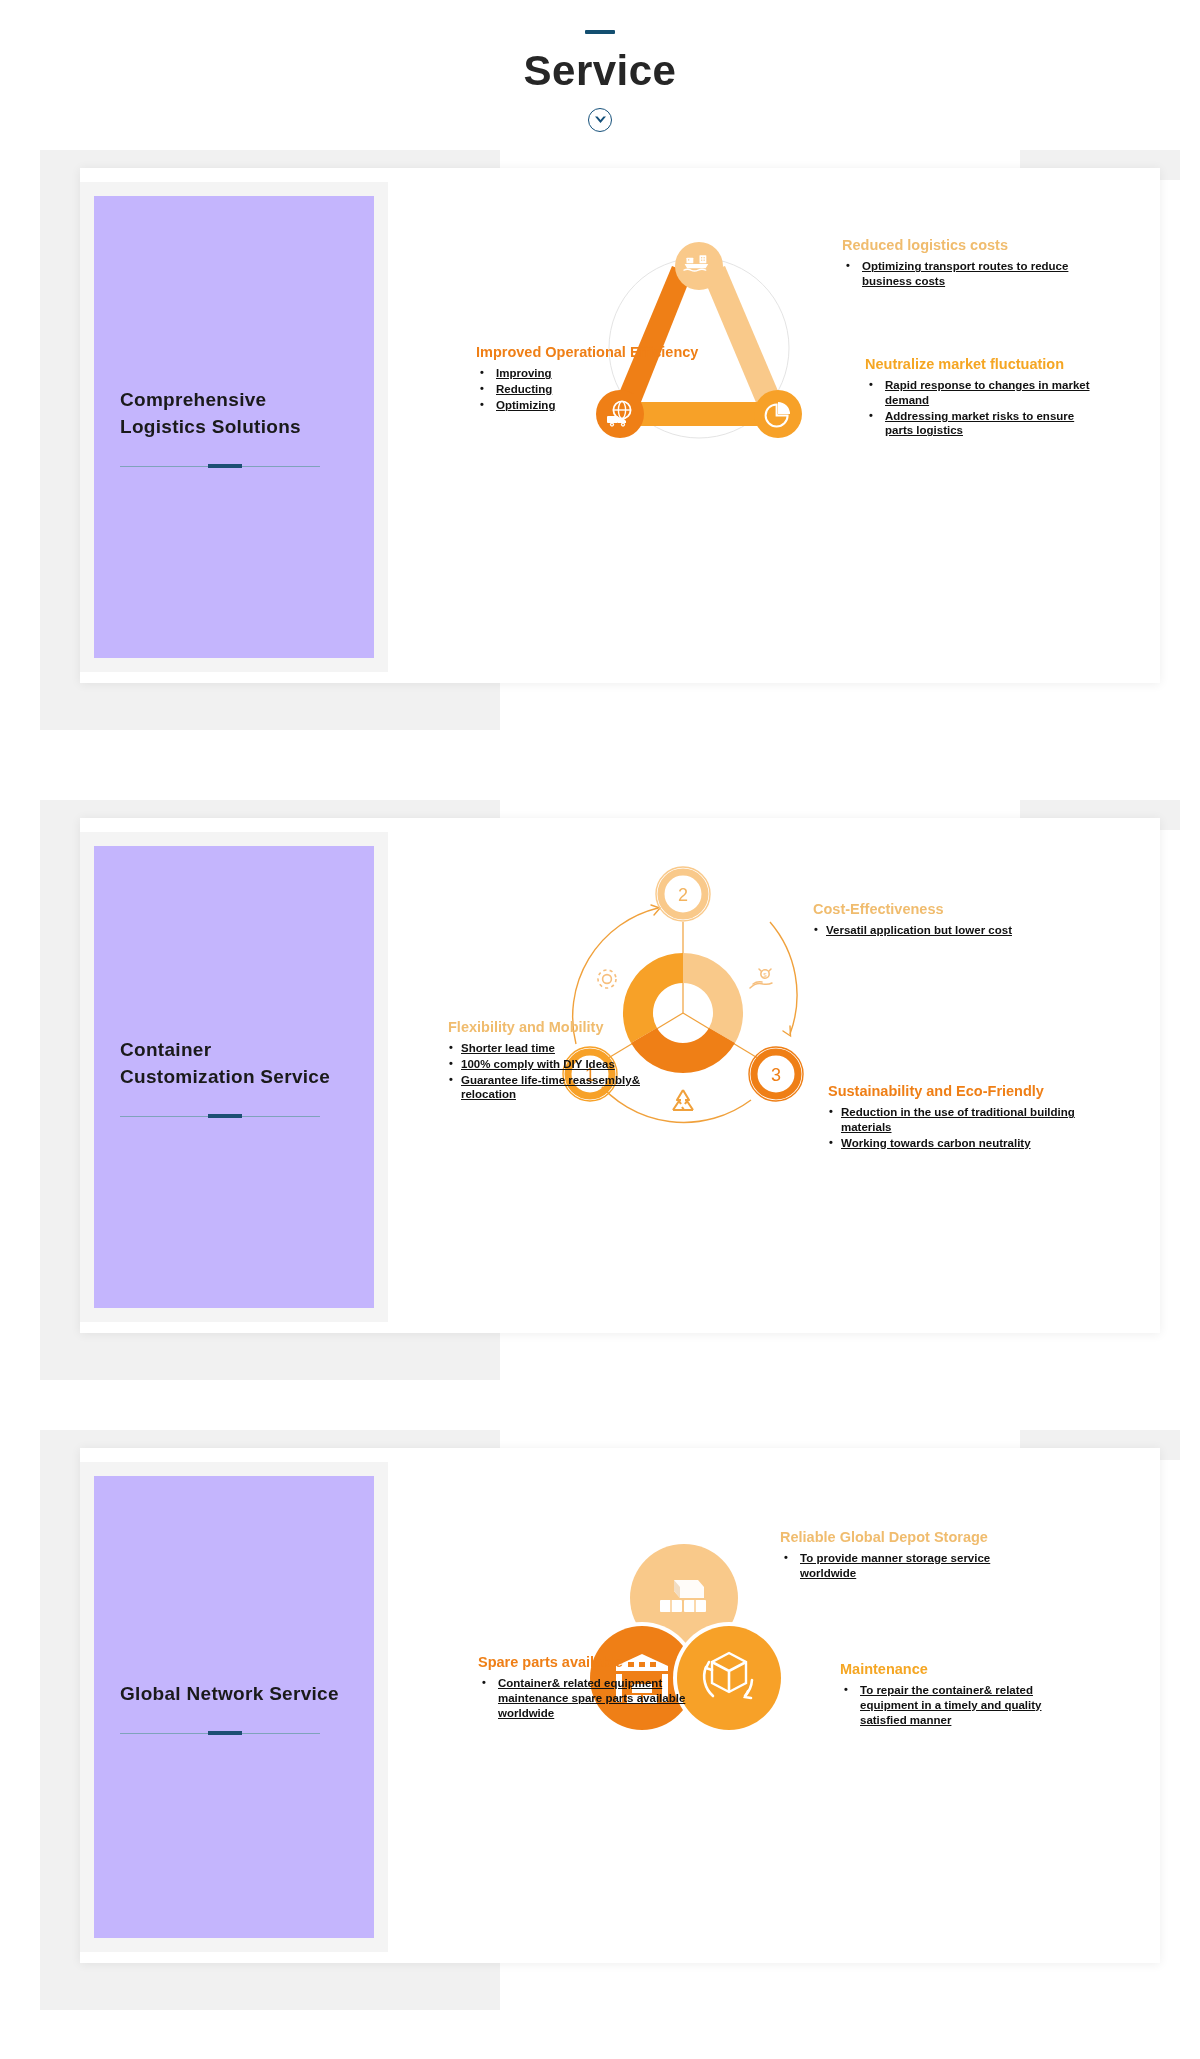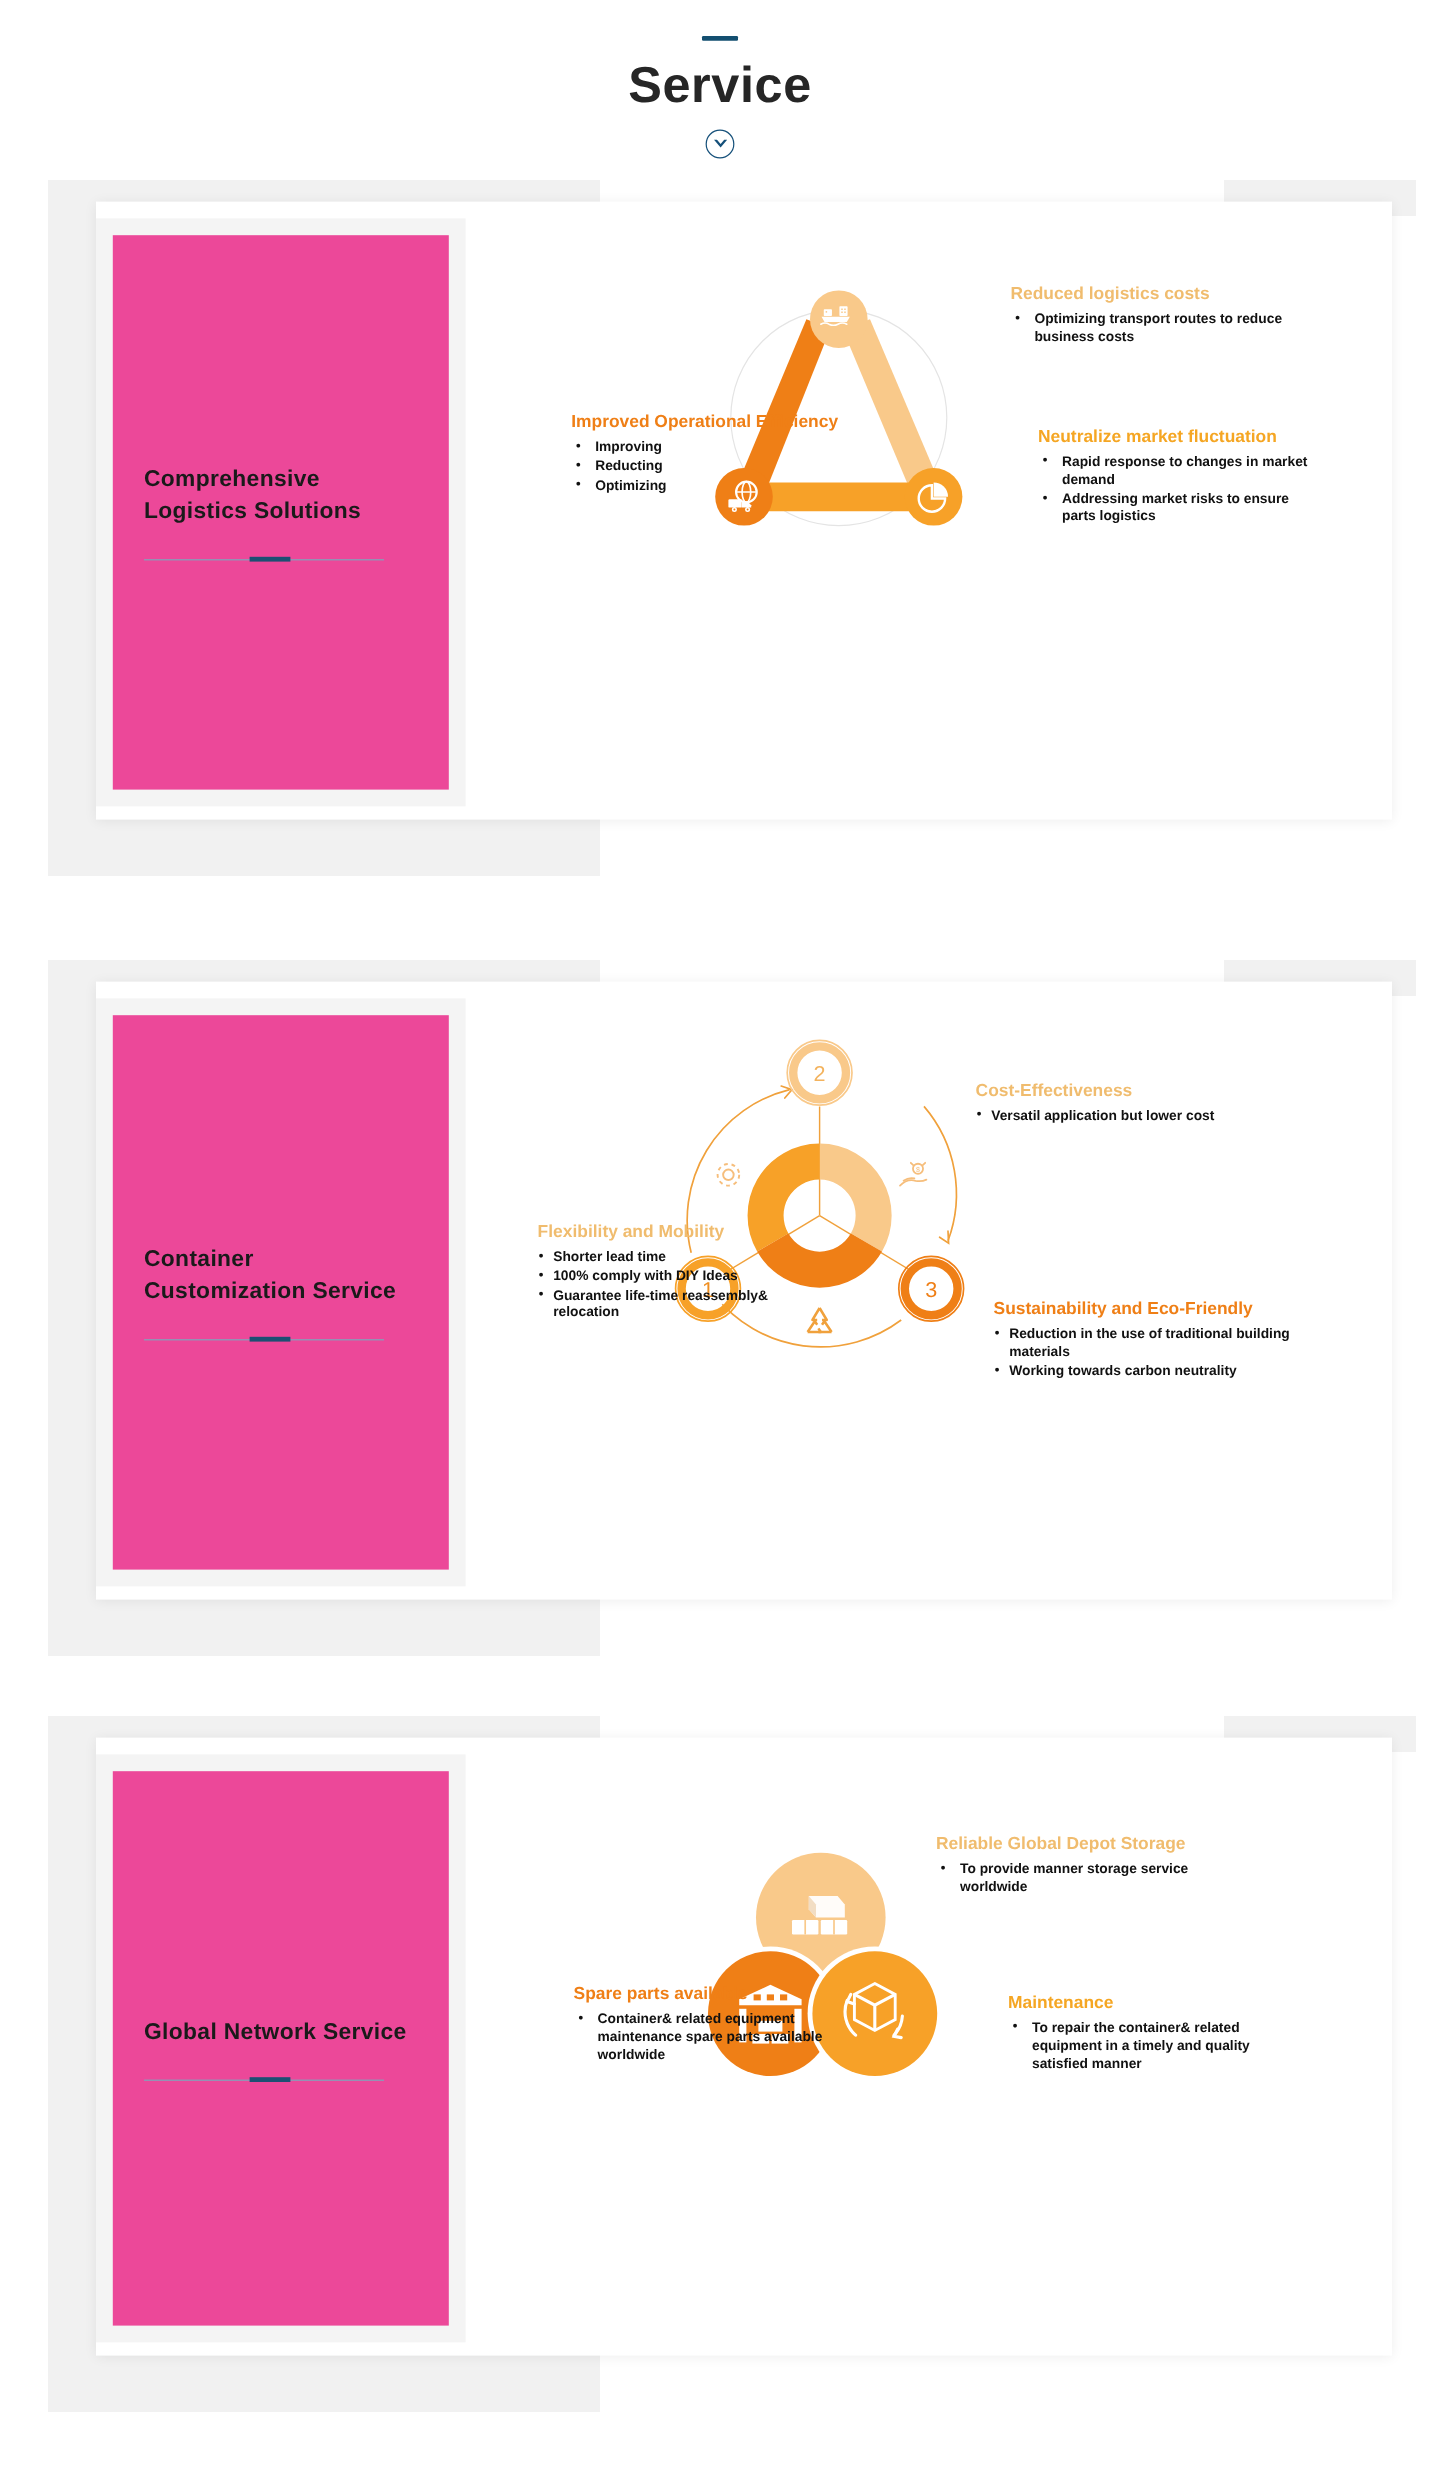--- a/index.html
+++ b/index.html
@@ -53,21 +53,21 @@
     width: 1080px; height: 515px; background: #ffffff;
     box-shadow: 0 1px 10px rgba(0,0,0,0.07);
   }
   
   .frame-outer {
     position: absolute; left: 0px; top: 14px;
     width: 308px; height: 490px; background: #f4f4f4;
     padding: 14px;
   }
   .frame-inner {
-    width: 100%; height: 100%; background: #ec4899;
+    width: 100%; height: 100%; background: #c4b5fd;
     display: flex; flex-direction: column; justify-content: center;
     padding: 0 26px;
   }
   .card-title {
     font-size: 19px; font-weight: bold; color: #1a1a1a;
     line-height: 1.38; letter-spacing: 0.3px;
   }
   .title-rule {
     position: relative; margin-top: 26px;
     width: 200px; height: 1px; background: #7fa3bb;
@@ -83,20 +83,21 @@
   .callout { position: absolute; }
   .callout h4 {
     font-size: 14.5px; font-weight: bold; line-height: 1.25;
     margin-bottom: 5px; white-space: nowrap;
   }
   .callout ul { list-style: none; }
   .callout li {
     font-size: 11.5px; font-weight: bold; color: #111111;
     line-height: 1.28; padding-left: 13px; position: relative;
     margin-bottom: 1px;
+    text-decoration: underline;
   }
   .callout li::before {
     content: "\2022"; position: absolute; left: 1px; top: -1px;
     font-size: 11px; color: #111;
   }
   .callout.wide-bullets li { padding-left: 20px; }
   .callout.wide-bullets li::before { left: 4px; }
 
   .c-light  { color: #f0bc6e; }
   .c-mid    { color: #f5a623; }

